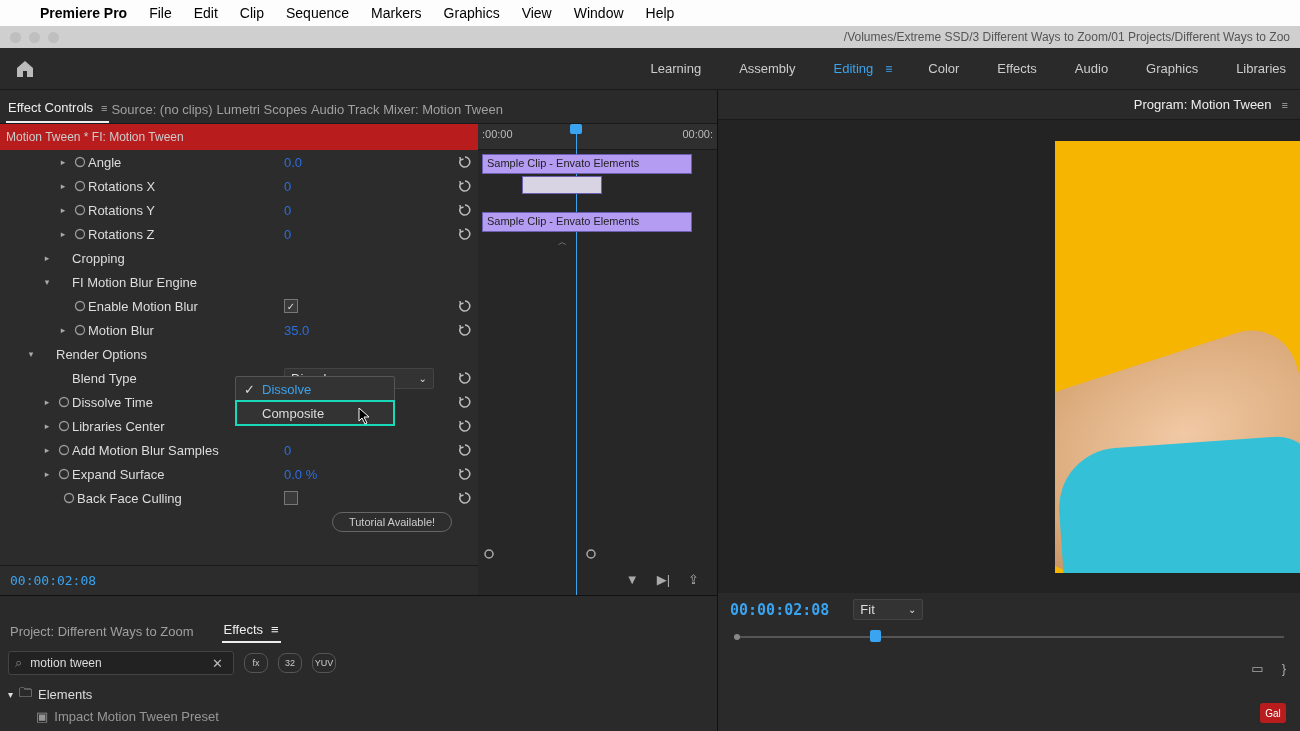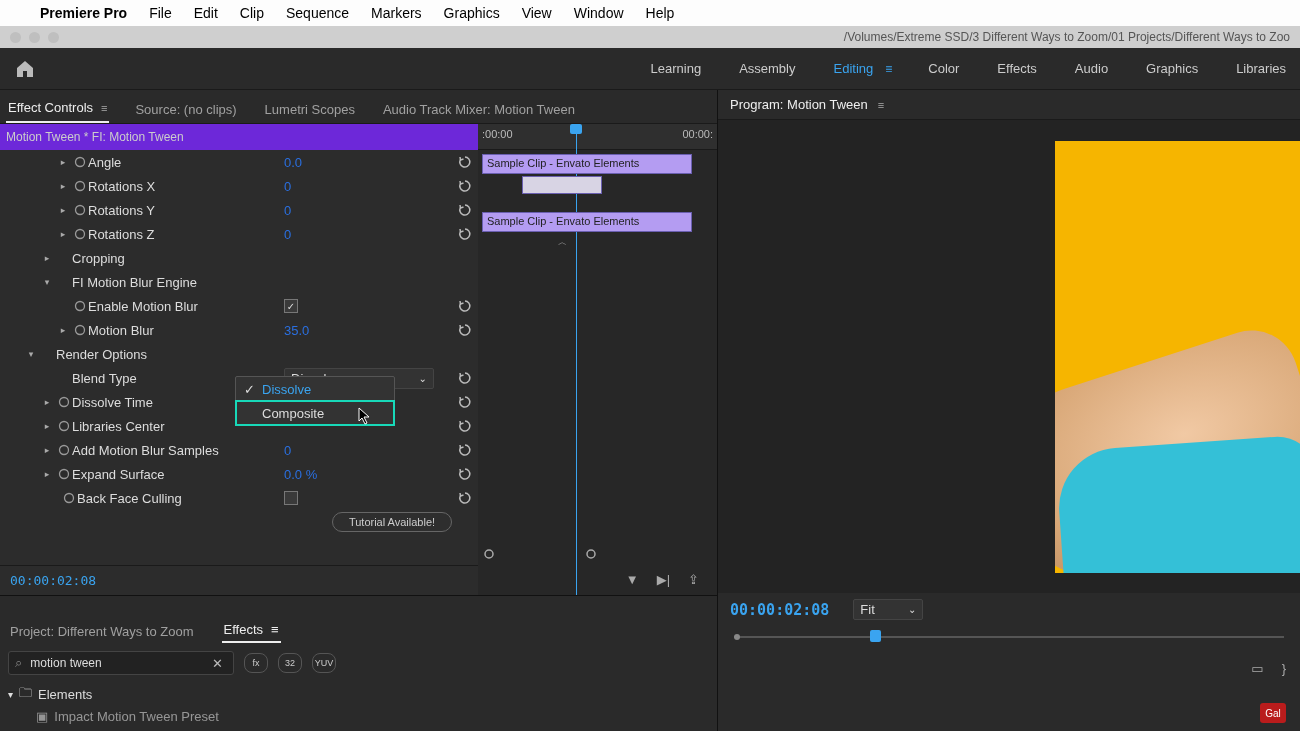--- a/index.html
+++ b/index.html
@@ -31,29 +31,29 @@
   .home{width:26px;height:22px;display:flex;align-items:center;justify-content:center;color:#bbb;}
   .ws-spacer{flex:1;}
   .ws-item{color:#ccc;cursor:pointer;padding:4px 2px;}
   .ws-item.active{color:var(--accent-blue);}
   .ws-ham{color:var(--accent-blue);font-size:12px;margin-left:-24px;}
   
   .main{display:flex;height:calc(731px - 26px - 22px - 42px);}
   .left{width:718px;display:flex;flex-direction:column;background:var(--bg-panel);border-right:1px solid #111;}
   .right{flex:1;display:flex;flex-direction:column;background:var(--bg-panel);}
   
-  .panel-tabs{height:34px;display:flex;align-items:flex-end;padding:0 6px;gap:24px;border-bottom:1px solid #1a1a1a;}
+  .panel-tabs{height:34px;display:flex;align-items:flex-end;padding:0 6px;border-bottom:1px solid #1a1a1a;}
   .ptab{color:var(--text-dim);padding:6px 2px;cursor:pointer;}
   .ptab.active{color:#eee;border-bottom:2px solid #eee;}
   .ptab .ham{margin-left:8px;color:#aaa;font-size:11px;}
   
   .ec-body{flex:1;display:flex;position:relative;overflow:hidden;}
   .ec-props{width:478px;background:#2c2c2c;display:flex;flex-direction:column;position:relative;}
   .ec-tl{flex:1;background:#272727;position:relative;}
-  .ec-header{height:26px;display:flex;align-items:center;padding:0 6px;color:#ccc;background:#6d28d9;font-size:12px;}
+  .ec-header{height:26px;display:flex;align-items:center;padding:0 6px;color:#ccc;background:#b91c1c;font-size:12px;}
   .prop-rows{flex:1;overflow:hidden;position:relative;}
   .prow{height:24px;display:flex;align-items:center;padding-left:6px;position:relative;}
   .tw1{width:18px;display:flex;justify-content:center;color:#aaa;font-size:9px;}
   .stop{width:16px;display:flex;justify-content:center;color:#999;}
   .plabel{flex:1;color:#ddd;white-space:nowrap;overflow:hidden;}
   .pval{width:108px;color:var(--link-blue);cursor:pointer;text-align:left;}
   .reset{width:26px;display:flex;justify-content:center;color:#bbb;cursor:pointer;}
   .chk{width:14px;height:14px;border:1px solid #777;background:#3a3a3a;display:flex;align-items:center;justify-content:center;font-size:10px;color:#ddd;}
   .dd{display:flex;align-items:center;justify-content:space-between;background:#333;border:1px solid #444;border-radius:2px;padding:2px 6px;width:150px;color:#ddd;cursor:pointer;}
   .tut-btn{width:158px;height:20px;border:1px solid #666;border-radius:10px;background:#2e2e2e;color:#ccc;font-size:11px;display:flex;align-items:center;justify-content:center;cursor:pointer;margin-left:0px;}
@@ -81,21 +81,21 @@
   .proj-tab{color:var(--text-dim);padding:4px 2px;cursor:pointer;}
   .proj-tab.active{color:#eee;border-bottom:2px solid #eee;}
   .search-row{display:flex;align-items:center;gap:10px;margin-top:8px;}
   .sbox{flex:0 0 226px;height:24px;background:#222;border:1px solid #444;border-radius:3px;display:flex;align-items:center;padding:0 6px;color:#ddd;}
   .sbox input{flex:1;background:transparent;border:0;color:#ddd;outline:none;font-size:12px;}
   .sclear{color:#bbb;cursor:pointer;padding:0 4px;}
   .chip{width:24px;height:20px;border:1px solid #555;border-radius:8px;display:flex;align-items:center;justify-content:center;color:#ccc;font-size:9px;}
   .tree{margin-top:8px;font-size:13px;color:#ddd;}
   .tree-row{display:flex;align-items:center;gap:6px;height:22px;}
   
-  .prog-tabs{height:30px;display:flex;align-items:center;padding:0 10px;border-bottom:1px solid #1a1a1a;}
+  .prog-tabs{height:30px;display:flex;align-items:center;padding:0 10px;border-bottom:1px solid #1a1a1a;justify-content:flex-end;}
   .prog-view{flex:1;background:#232323;display:flex;align-items:center;justify-content:flex-end;position:relative;overflow:hidden;}
   .video{width:245px;height:432px;background:var(--orange);position:relative;overflow:hidden;}
   .arm{position:absolute;bottom:10px;right:-20px;width:320px;height:200px;background:radial-gradient(ellipse at 60% 40%, #f1c9a4 0%, #d9a878 60%, #b5865a 100%);border-radius:120px 60px 100px 140px;transform:rotate(-18deg);}
   .shirt{position:absolute;bottom:-20px;right:-20px;width:260px;height:150px;background:#34c0d7;border-radius:60px 40px 0 0;transform:rotate(-4deg);}
   .prog-bar{height:62px;background:#2a2a2a;padding:6px 12px;display:flex;flex-direction:column;gap:6px;}
   .prog-top{display:flex;align-items:center;gap:24px;}
   .fit{width:70px;background:#333;border:1px solid #444;border-radius:2px;padding:2px 6px;display:flex;justify-content:space-between;align-items:center;color:#ddd;}
   .scrub{height:18px;position:relative;}
   .scrub-line{position:absolute;left:4px;right:4px;top:10px;height:2px;background:#555;}
   .scrub-head{position:absolute;top:4px;width:11px;height:12px;background:var(--accent-blue);border-radius:2px;left:140px;}

